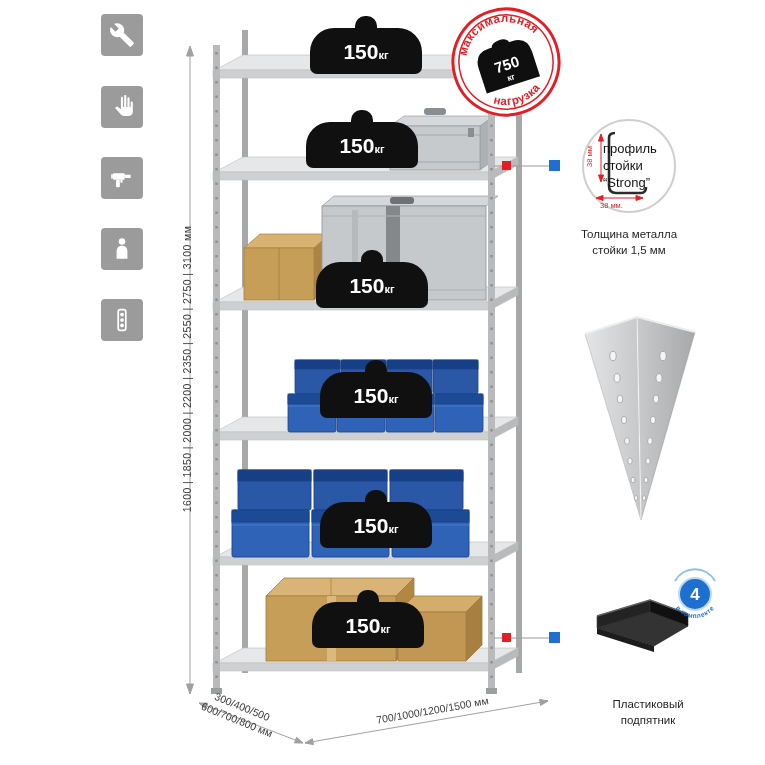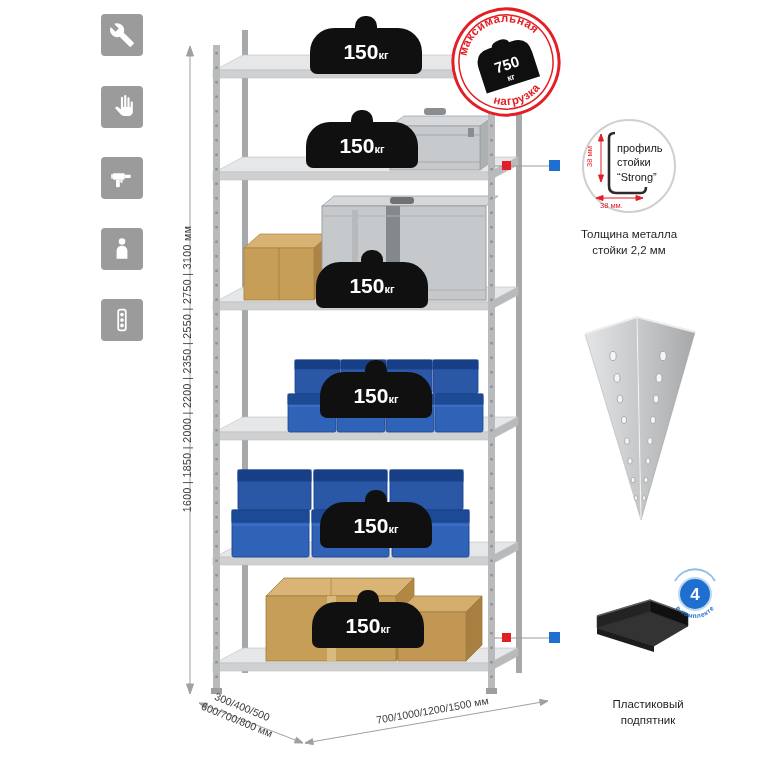--- a/index.html
+++ b/index.html
@@ -20,21 +20,21 @@
   .wunit{font-size:11px;font-weight:bold;margin-top:7px;}
 
   
   .lbl{position:absolute;color:#3c3c3b;font-size:10.5px;line-height:1.3;white-space:pre-line;}
   .caption{position:absolute;color:#1f1f1f;font-size:11.5px;line-height:1.35;text-align:center;white-space:pre-line;}
   .height-label{left:-112px;top:362px;width:600px;height:14px;text-align:center;
                 transform:rotate(-90deg);letter-spacing:.4px;}
   .depth-label{left:172px;top:700px;width:135px;text-align:center;transform:rotate(22deg);}
   .width-label{left:325px;top:704px;width:215px;text-align:center;transform:rotate(-10deg);}
 
-  .profile-text{position:absolute;left:617px;top:141px;width:54px;color:#141414;font-size:11px;
+  .profile-text{position:absolute;left:603px;top:141px;width:54px;color:#141414;font-size:13px;
                 line-height:1.3;white-space:pre-line;}
   .dim-red{position:absolute;color:#e31e24;font-size:7.5px;white-space:nowrap;}
   .dim-red-v{left:569px;top:152px;width:40px;text-align:center;transform:rotate(-90deg);}
   .dim-red-h{left:600px;top:201px;}
   .profile-caption{left:556px;top:227px;width:146px;}
   .foot-caption{left:573px;top:697px;width:150px;}
 </style>
 </head>
 <body>
 
@@ -371,18 +371,18 @@
   <div class="lbl depth-label">300/400/500
 600/700/800 мм</div>
   <div class="lbl width-label">700/1000/1200/1500 мм</div>
 
   <div class="profile-text">профиль
 стойки
 “Strong”</div>
   <div class="dim-red dim-red-v">38 мм</div>
   <div class="dim-red dim-red-h">38 мм.</div>
   <div class="caption profile-caption">Толщина металла
-стойки 2,2 мм</div>
+стойки 1,5 мм</div>
 
   <div class="caption foot-caption">Пластиковый
 подпятник</div>
 
 </div>
 
 </body></html>

